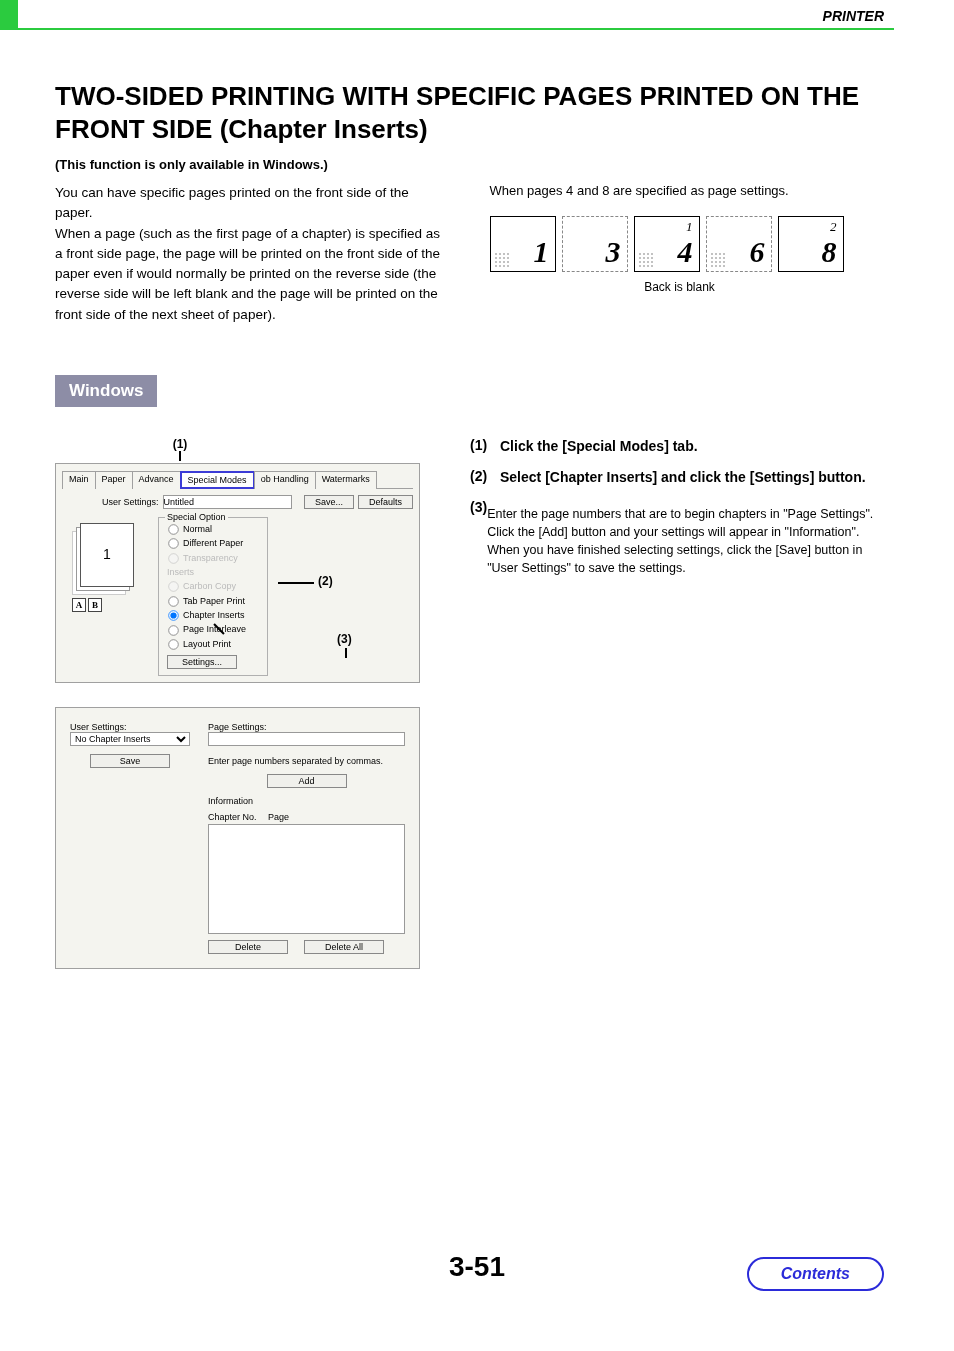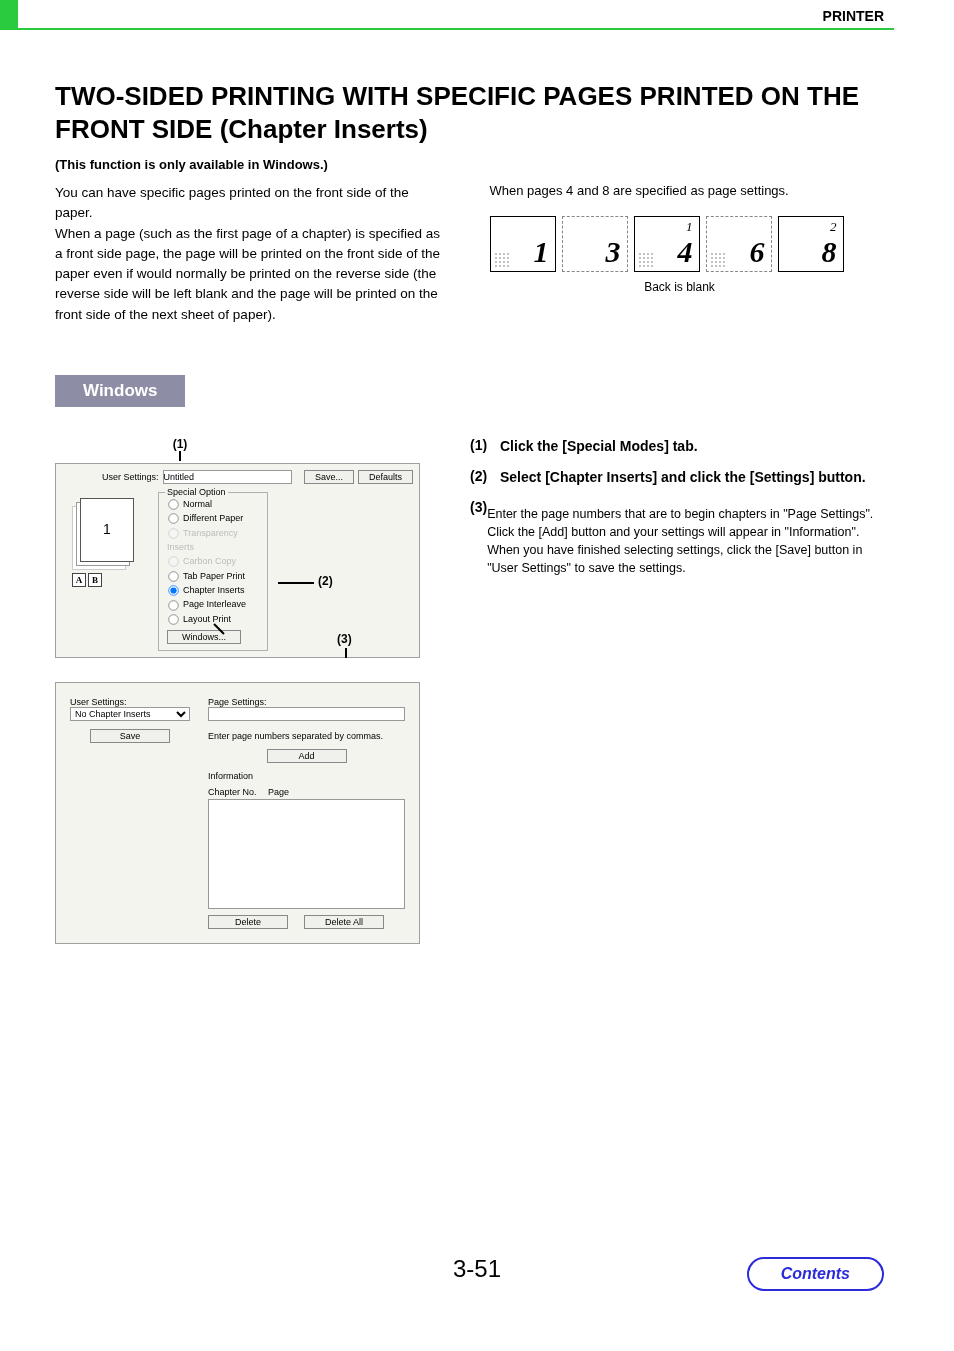--- a/index.html
+++ b/index.html
@@ -20,20 +20,21 @@
     position: absolute;
     left: 18px; top: 28px; right: 60px;
     height: 2px;
     background: #2bcb3f;
   }
   .header-label {
     position: absolute;
     top: 8px; right: 70px;
     font-weight: bold;
     font-size: 14px;
+    font-style: italic;
     color: #000;
   }
   .content { padding: 80px 70px 0 55px; }
   h1 {
     font-size: 26px;
     font-weight: 900;
     line-height: 1.25;
     margin-bottom: 12px;
   }
   .subnote {
@@ -84,21 +85,21 @@
       radial-gradient(circle, #999 1px, transparent 1px) 0 0/4px 4px;
     opacity: 0.6;
   }
   .backblank { font-size: 12px; text-align: center; width: 380px; }
   .windows-badge {
     display: inline-block;
     background: #8d8da6;
     color: #fff;
     font-weight: bold;
     font-size: 17px;
-    padding: 6px 28px;
+    padding: 6px 14px;
     margin-top: 50px;
     margin-bottom: 30px;
     text-align: right;
   }
   .main-row {
     display: flex;
     gap: 50px;
     align-items: flex-start;
   }
   .mock-wrap { width: 365px; }
@@ -247,22 +248,22 @@
   .steps ol { list-style: none; padding: 0; }
   .steps li { display: flex; margin-bottom: 12px; }
   .step-num { width: 30px; font-weight: bold; }
   .step-title { font-weight: bold; line-height: 1.35; }
   .step-body { font-size: 12.5px; line-height: 1.45; margin-top: 6px; }
   .page-num {
     position: absolute;
     bottom: 68px;
     left: 50%;
     transform: translateX(-50%);
-    font-weight: 400;
-    font-size: 24px;
+    font-weight: 700;
+    font-size: 28px;
   }
   .contents-btn {
     position: absolute;
     bottom: 60px; right: 70px;
     border: 2px solid #2b2bd9;
     border-radius: 18px;
     padding: 6px 32px;
     color: #2b2bd9;
     font-weight: bold;
     font-style: italic;
@@ -313,20 +314,28 @@
   </div>
 
   <div class="windows-badge">Windows</div>
 
   <div class="main-row">
     <div class="mock-wrap" style="position:relative;">
       <div class="mock-label" style="margin-left:105px;width:40px;">(1)</div>
       <div class="mock-tick" style="margin-left:124px;"></div>
 
       <div class="dialog1">
+        <div class="tabs">
+          <div class="tab">Main</div>
+          <div class="tab">Paper</div>
+          <div class="tab">Advance</div>
+          <div class="tab active">Special Modes</div>
+          <div class="tab">ob Handling</div>
+          <div class="tab">Watermarks</div>
+        </div>
         <div class="row-us">
           <span style="margin-left:40px;">User Settings:</span>
           <input type="text" value="Untitled" style="">
           <span style="width:4px;"></span>
           <button class="btn">Save...</button>
           <button class="btn">Defaults</button>
         </div>
         <div class="d1-body">
           <div class="preview">
             <div class="sheet"></div>
@@ -340,21 +349,21 @@
             <div class="radio-col">
               <label><input type="radio" name="so" style=""><span>Normal</span></label>
               <label><input type="radio" name="so" style=""><span>Different Paper</span></label>
               <label class="grey"><input type="radio" disabled="" style=""><span>Transparency Inserts</span></label>
               <label class="grey"><input type="radio" disabled="" style=""><span>Carbon Copy</span></label>
               <label><input type="radio" name="so" style=""><span>Tab Paper Print</span></label>
               <label><input type="radio" name="so" checked="" style=""><span>Chapter Inserts</span></label>
               <label><input type="radio" name="so" style=""><span>Page Interleave</span></label>
               <label><input type="radio" name="so" style=""><span>Layout Print</span></label>
             </div>
-            <button class="settings-btn">Windows...</button>
+            <button class="settings-btn">Settings...</button>
           </div>
         </div>
         <div class="line" style="top:118px;left:222px;width:36px;height:2px;"></div>
         <div class="callout" style="top:110px;left:262px;">(2)</div>
         <div class="line" style="top:158px;left:162px;width:2px;height:14px;transform:rotate(-45deg);"></div>
       </div>
 
       <div class="mock-label" style="position:absolute;top:195px;left:282px;">(3)</div>
       <div class="mock-tick" style="position:absolute;top:211px;left:290px;width:2px;height:10px;background:#000;"></div>
 

